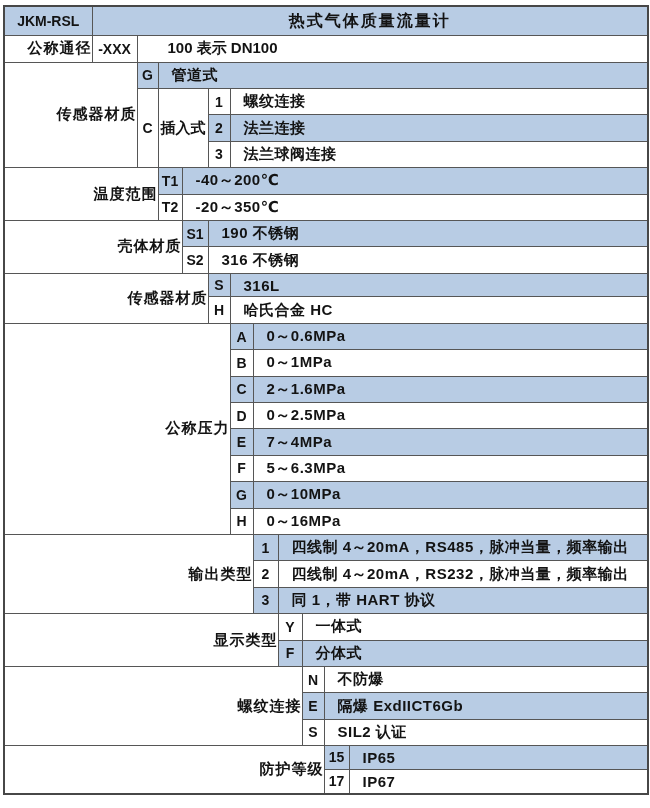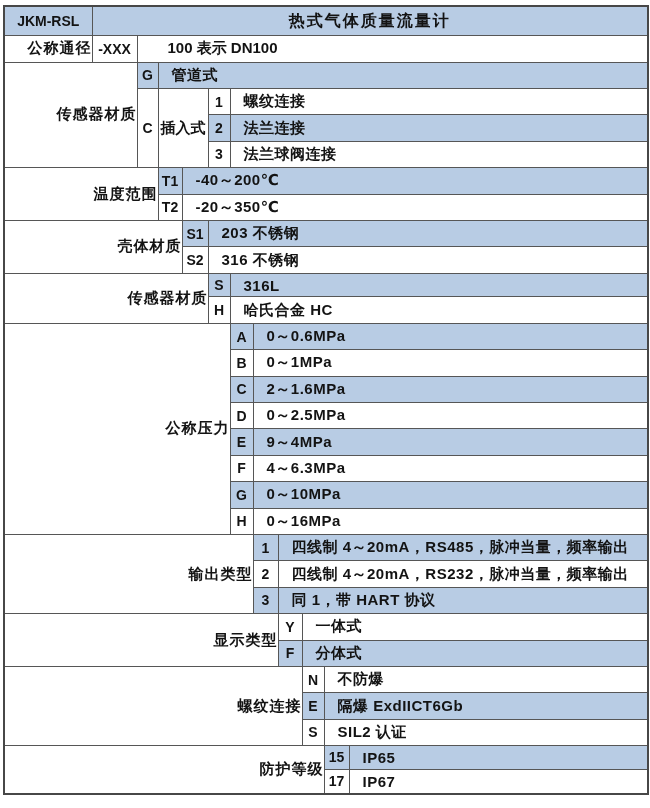--- a/index.html
+++ b/index.html
@@ -101,21 +101,21 @@
       </tr>
 
       <tr>
         <td class="center code">T2</td>
         <td class="val" colspan="8">-20～350℃</td>
       </tr>
 
       <tr>
         <td class="label" colspan="4" rowspan="2">壳体材质</td>
         <td class="center blue code">S1</td>
-        <td class="val blue" colspan="7">203 不锈钢</td>
+        <td class="val blue" colspan="7">190 不锈钢</td>
       </tr>
 
       <tr>
         <td class="center code">S2</td>
         <td class="val" colspan="7">316 不锈钢</td>
       </tr>
 
       <tr>
         <td class="label" colspan="5" rowspan="2">传感器材质</td>
         <td class="center blue code">S</td>
@@ -139,25 +139,25 @@
       <tr>
         <td class="center blue code">C</td>
         <td class="val blue" colspan="5">2～1.6MPa</td>
       </tr>
       <tr>
         <td class="center code">D</td>
         <td class="val" colspan="5">0～2.5MPa</td>
       </tr>
       <tr>
         <td class="center blue code">E</td>
-        <td class="val blue" colspan="5">9～4MPa</td>
+        <td class="val blue" colspan="5">7～4MPa</td>
       </tr>
       <tr>
         <td class="center code">F</td>
-        <td class="val" colspan="5">4～6.3MPa</td>
+        <td class="val" colspan="5">5～6.3MPa</td>
       </tr>
       <tr>
         <td class="center blue code">G</td>
         <td class="val blue" colspan="5">0～10MPa</td>
       </tr>
       <tr>
         <td class="center code">H</td>
         <td class="val" colspan="5">0～16MPa</td>
       </tr>
 

